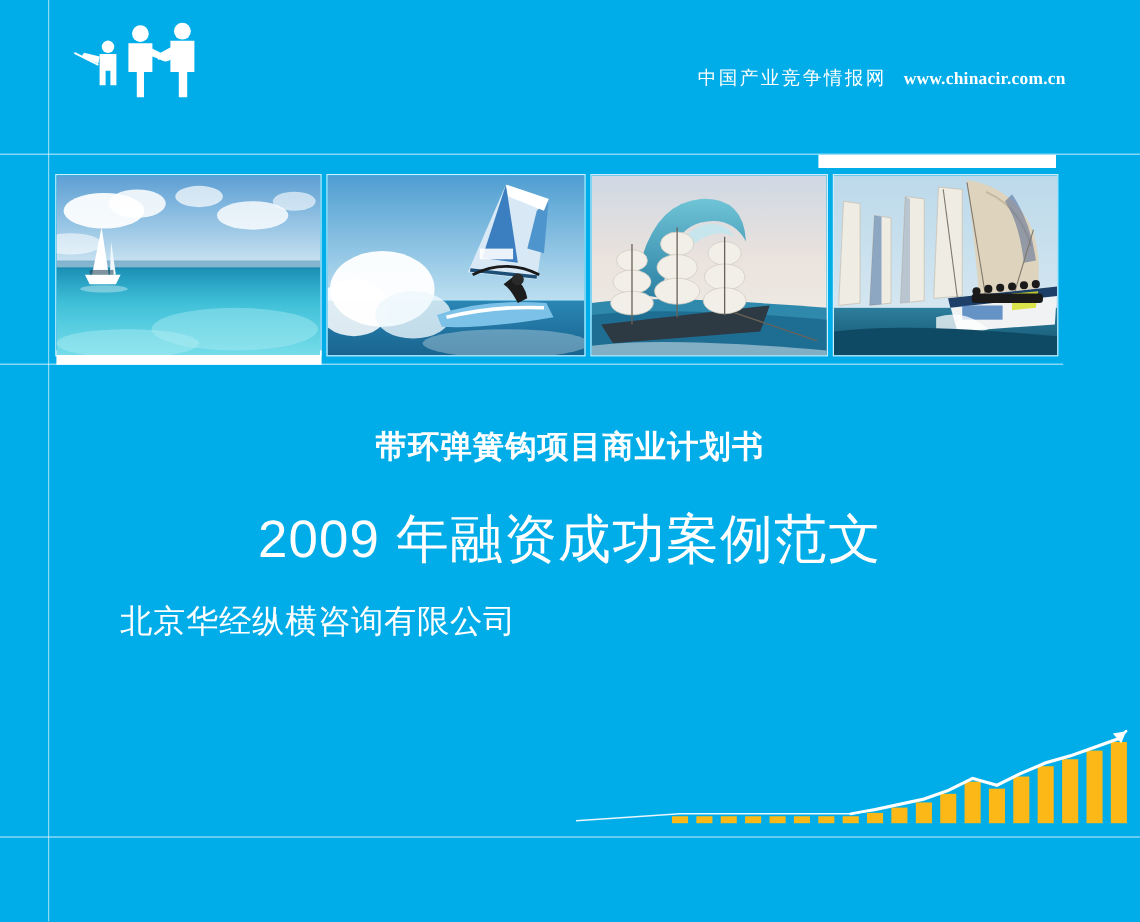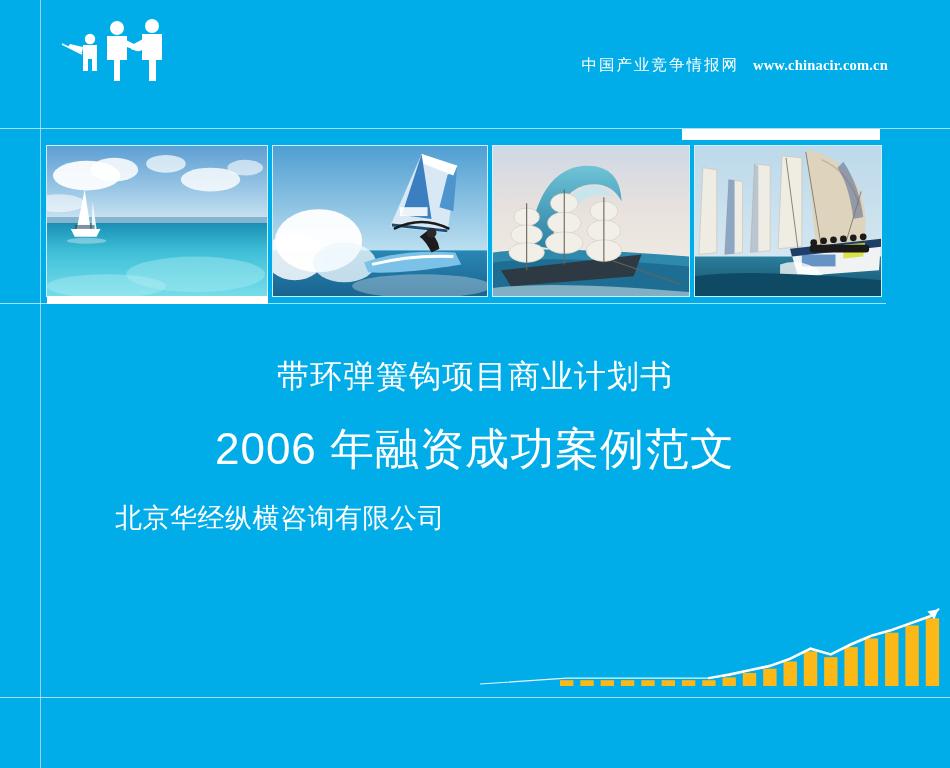--- a/index.html
+++ b/index.html
@@ -27,30 +27,30 @@
 
   
   .strip{position:absolute;left:46px;top:145px;height:152px;width:836px;}
   .photo{position:absolute;top:0;height:152px;overflow:hidden;border:1px solid rgba(255,255,255,.8);box-sizing:border-box;}
   .photo svg{display:block;width:100%;height:100%;}
   .accent-bar{position:absolute;background:#ffffff;}
 
   
   .subtitle{
     position:absolute;left:0;right:0;top:355px;text-align:center;
-    color:#ffffff;font-size:32px;letter-spacing:1px;
-    font-weight:400;
+    color:#ffffff;font-size:26px;letter-spacing:1px;
+    font-weight:700;
   }
   .maintitle{
     position:absolute;left:0;right:0;top:420px;text-align:center;
     color:#ffffff;font-size:44px;letter-spacing:1px;font-weight:400;
   }
   .company{
     position:absolute;left:100px;top:500px;
-    color:#ffffff;font-size:27px;letter-spacing:.5px;font-weight:400;margin-left:15px;
+    color:#ffffff;font-size:27px;letter-spacing:.5px;font-weight:400;
   }
   .weburl{
     position:absolute;left:105px;top:565px;
     color:#ffffff;font-size:15px;font-weight:bold;letter-spacing:.3px;
   }
 
   
   .growth{position:absolute;left:480px;top:600px;width:470px;height:98px;}
   .growth svg{display:block;width:100%;height:100%;}
 </style>
@@ -258,21 +258,21 @@
           <rect x="116" y="100" width="60" height="8" rx="3"></rect>
         </g>
 
         <path d="M86 120 Q110 112 130 130 Q106 138 86 132 z" fill="#ffffff" opacity=".75"></path>
         <path d="M0 132 Q60 124 188 136 L188 152 L0 152 z" fill="#0f4a64"></path>
       </svg>
     </div>
   </div>
 
   <div class="subtitle">带环弹簧钩项目商业计划书</div>
-  <div class="maintitle">2006 年融资成功案例范文</div>
+  <div class="maintitle">2009 年融资成功案例范文</div>
   <div class="company">北京华经纵横咨询有限公司</div>
 
   <div class="growth">
     <svg id="growth-svg" viewBox="0 0 470 98" preserveAspectRatio="none" xmlns="http://www.w3.org/2000/svg">
       <g id="growth-bars">
           <rect x="80.0" y="80.2" width="13.4" height="5.8" fill="#FCB816"></rect>
           <rect x="100.3" y="80.2" width="13.4" height="5.8" fill="#FCB816"></rect>
           <rect x="120.6" y="80.2" width="13.4" height="5.8" fill="#FCB816"></rect>
           <rect x="140.9" y="80.2" width="13.4" height="5.8" fill="#FCB816"></rect>
           <rect x="161.3" y="80.2" width="13.4" height="5.8" fill="#FCB816"></rect>

